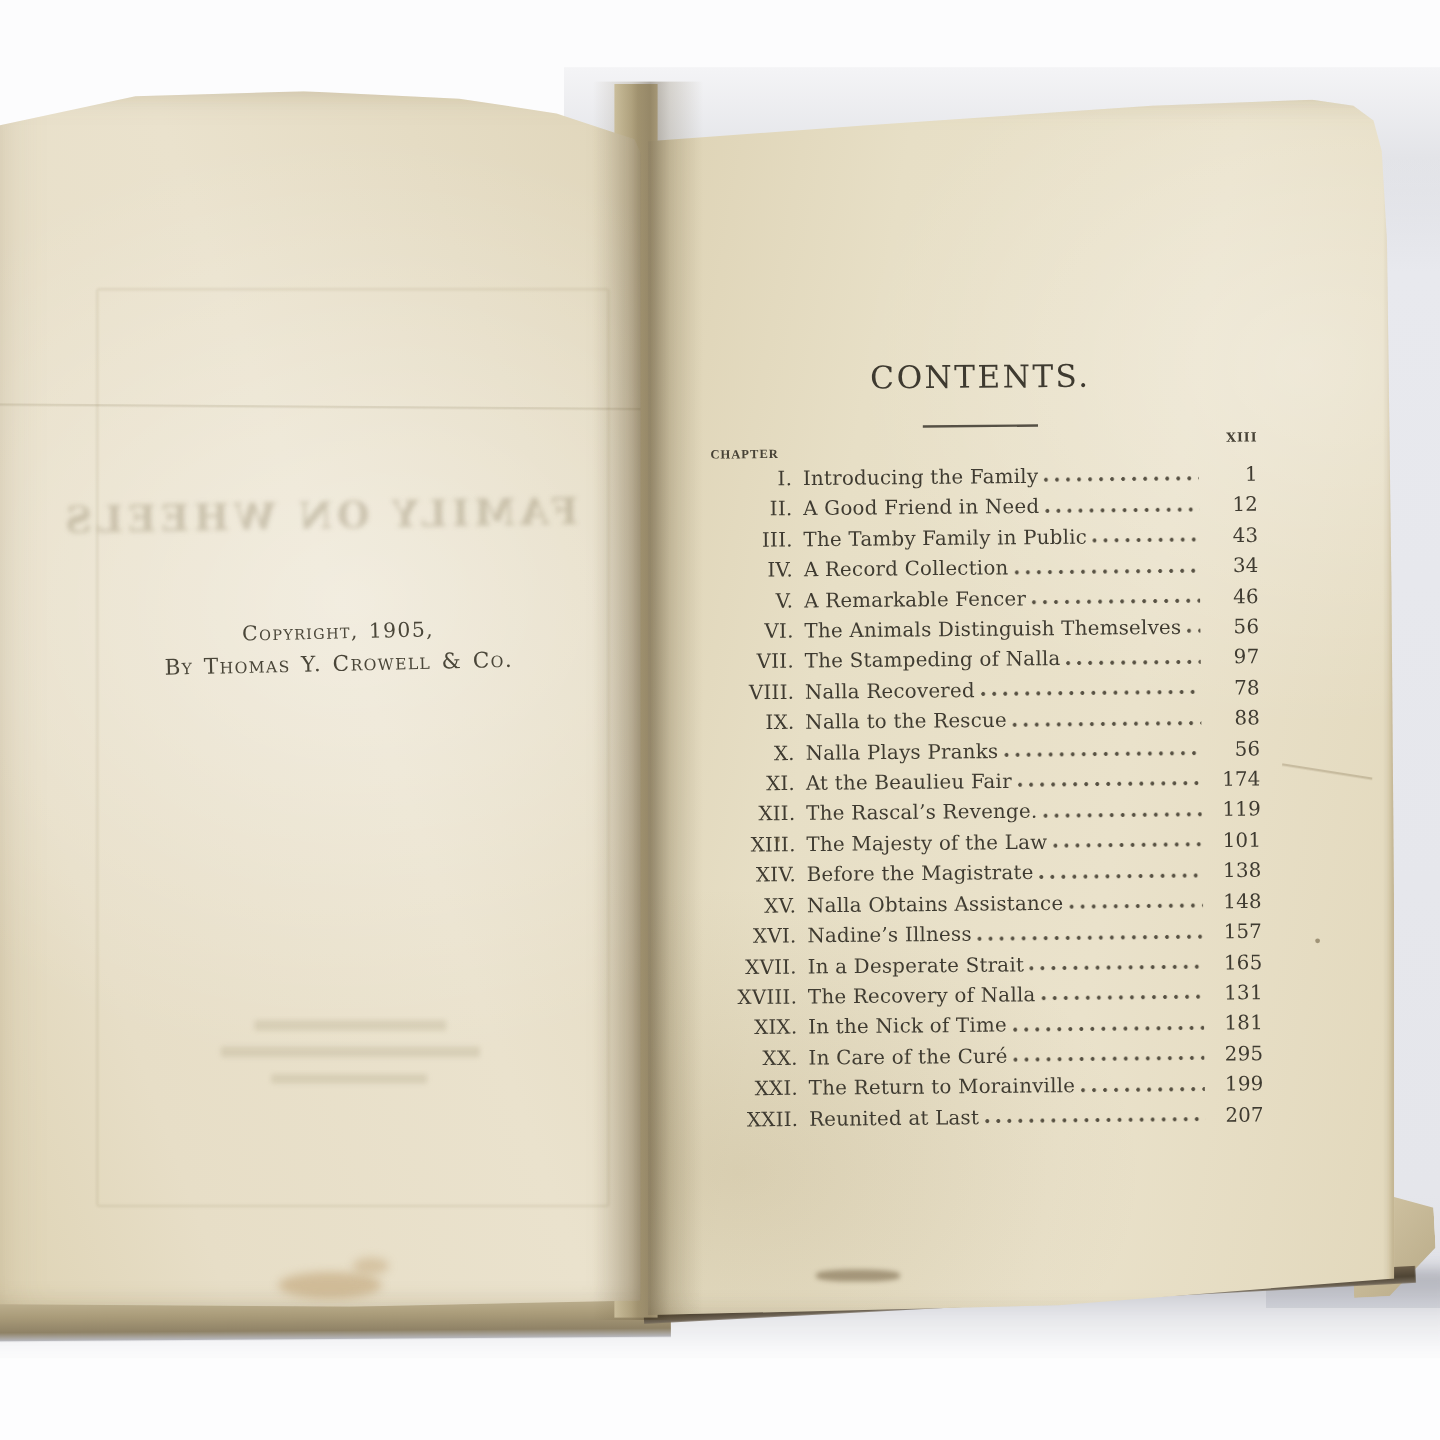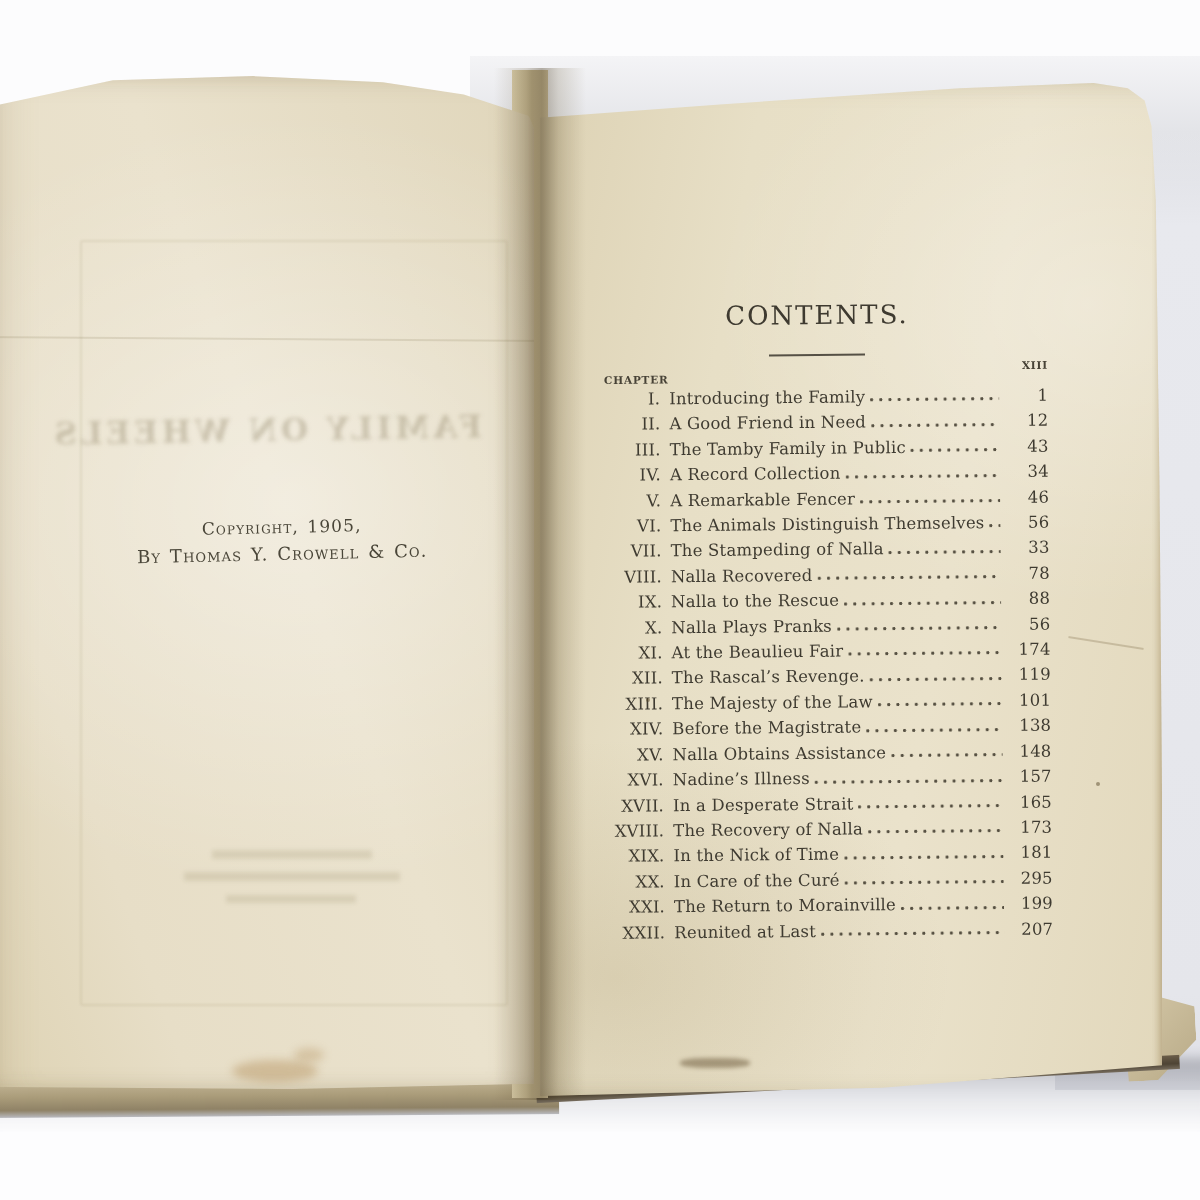--- a/index.html
+++ b/index.html
@@ -116,21 +116,21 @@
   .contents-heading{
     position:absolute;left:46px;top:220px;width:462px;text-align:center;
     font-size:26px;letter-spacing:2px;color:#3e3a30;transform:rotate(-.5deg);
   }
   .heading-rule{
     position:absolute;left:46px;top:274px;width:462px;transform:rotate(-.5deg);
   }
   .heading-rule .rule{width:96px;height:2px;margin:0 auto;background:#555045;}
   .toc-head{position:absolute;left:46px;top:281px;width:462px;height:24px;transform:rotate(-.55deg);
     color:#474236;font-weight:bold;}
-  .chapter-label{position:absolute;left:18px;top:11px;font-size:10.5px;letter-spacing:.8px;}
+  .chapter-label{position:absolute;left:6px;top:11px;font-size:10.5px;letter-spacing:.8px;font-family:Liberation Serif, serif;}
   .page-label{position:absolute;right:0;top:0;font-size:10.5px;letter-spacing:.8px;}
   .toc-rows{
     position:absolute;left:46px;top:307px;width:462px;
     font-size:16.5px;line-height:25.4px;color:#3f3b31;letter-spacing:.2px;
     transform:rotate(-.55deg);transform-origin:left top;
   }
   .toc-row{display:flex;align-items:baseline;}
   .toc-row .num{width:74px;margin-right:9px;text-align:right;white-space:nowrap;}
   .toc-row .title{white-space:nowrap;}
   .toc-row .leader{
@@ -220,21 +220,21 @@
         <div class="toc-row">
           <span class="num">VI.</span>
           <span class="title">The Animals Distinguish Themselves</span>
           <span class="leader"></span>
           <span class="pageno">56</span>
         </div>
         <div class="toc-row">
           <span class="num">VII.</span>
           <span class="title">The Stampeding of Nalla</span>
           <span class="leader"></span>
-          <span class="pageno">33</span>
+          <span class="pageno">97</span>
         </div>
         <div class="toc-row">
           <span class="num">VIII.</span>
           <span class="title">Nalla Recovered</span>
           <span class="leader"></span>
           <span class="pageno">78</span>
         </div>
         <div class="toc-row">
           <span class="num">IX.</span>
           <span class="title">Nalla to the Rescue</span>
@@ -286,21 +286,21 @@
         <div class="toc-row">
           <span class="num">XVII.</span>
           <span class="title">In a Desperate Strait</span>
           <span class="leader"></span>
           <span class="pageno">165</span>
         </div>
         <div class="toc-row">
           <span class="num">XVIII.</span>
           <span class="title">The Recovery of Nalla</span>
           <span class="leader"></span>
-          <span class="pageno">173</span>
+          <span class="pageno">131</span>
         </div>
         <div class="toc-row">
           <span class="num">XIX.</span>
           <span class="title">In the Nick of Time</span>
           <span class="leader"></span>
           <span class="pageno">181</span>
         </div>
         <div class="toc-row">
           <span class="num">XX.</span>
           <span class="title">In Care of the Curé</span>

